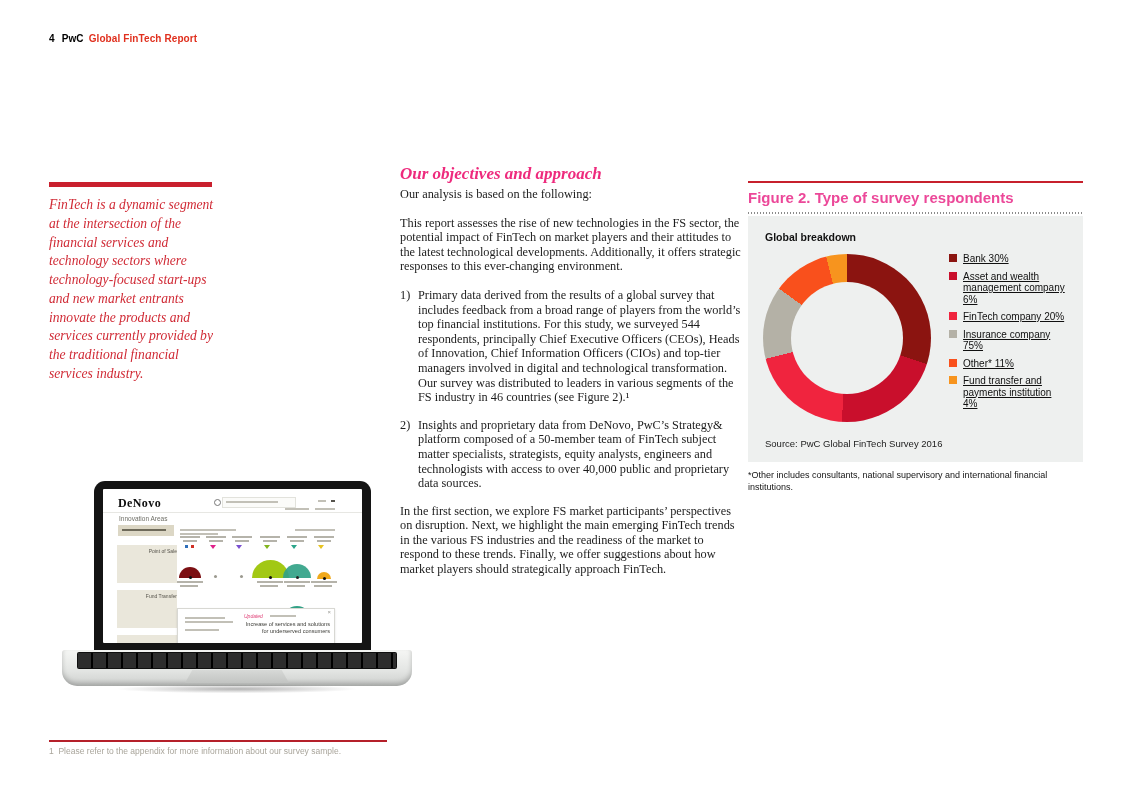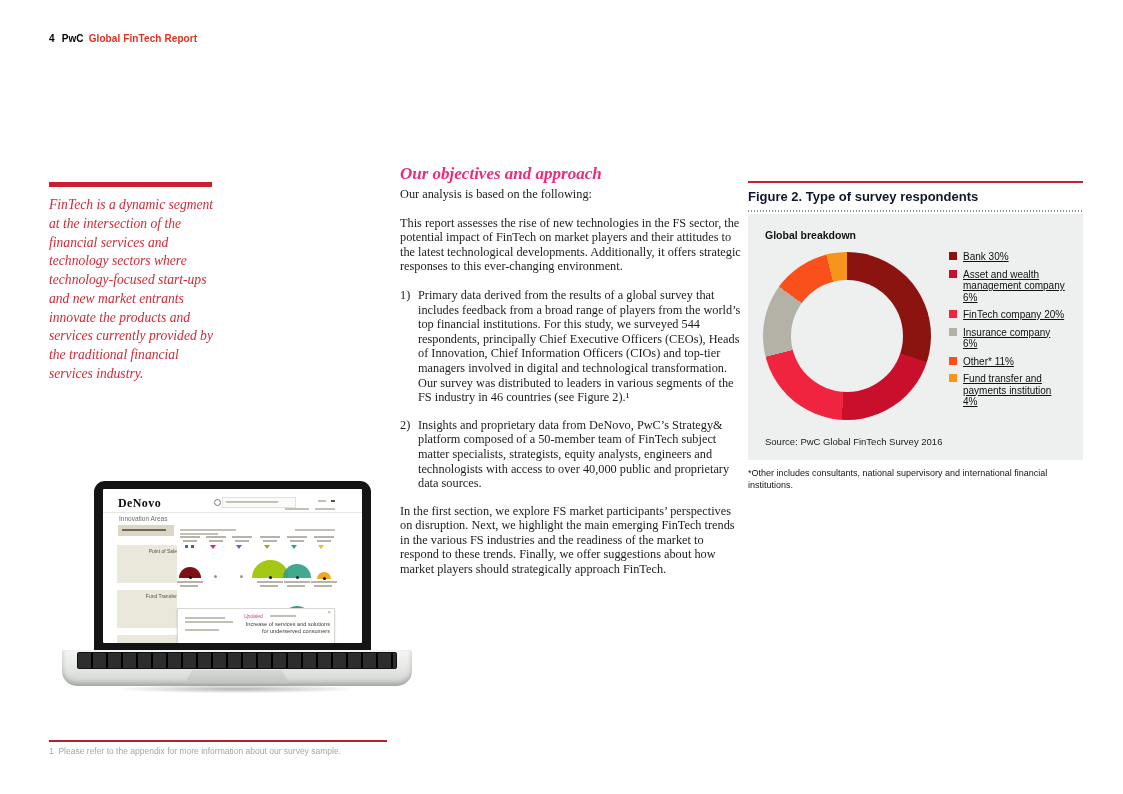--- a/index.html
+++ b/index.html
@@ -20,21 +20,21 @@
   .article{position:absolute;left:400px;top:164px;width:341px;font-family:"Liberation Serif","DejaVu Serif",serif;font-size:12.3px;line-height:14.6px;color:#1c1c1c;}
   .article h2{font-size:17px;line-height:20px;font-style:italic;font-weight:bold;color:#ee2a7d;margin:0 0 3px 0;font-family:"Liberation Serif","DejaVu Serif",serif;}
   .article p{margin:0 0 14px 0;}
   .list-item{display:flex;margin:0 0 13px 0;}
   .list-item .marker{flex:none;width:18px;}
   .list-item .item-text{flex:1;}
 
   
   .figure{position:absolute;left:748px;top:181px;width:335px;}
   .fig-rule{height:2px;background:#c7202c;}
-  .fig-title{font-size:13px;font-weight:bold;color:#0f172a;margin:6px 0;}
+  .fig-title{font-size:15px;font-weight:bold;color:#ec4899;margin:6px 0;}
   .fig-dotted{height:2px;background:repeating-linear-gradient(90deg,#8b8b8b 0 1px,transparent 1px 3px);}
   .fig-panel{position:relative;margin-top:2px;height:246px;background:#eef0ef;}
   .fig-subtitle{position:absolute;left:17px;top:15px;font-size:10.5px;font-weight:bold;color:#111;}
   .donut{position:absolute;left:15px;top:38px;width:168px;height:168px;border-radius:50%;}
   .donut::after{content:"";position:absolute;inset:28px;border-radius:50%;background:#eef0ef;}
   .legend{position:absolute;left:201px;top:37px;width:122px;}
   .legend-item{display:flex;margin-bottom:6px;}
   .legend-swatch{flex:none;width:8px;height:8px;margin:1px 6px 0 0;background:#000;}
   .legend-label{font-size:10px;line-height:11.5px;color:#101010;max-width:104px;text-decoration:underline;}
   .fig-source{position:absolute;left:17px;bottom:13px;font-size:9.5px;color:#222;}
@@ -134,21 +134,21 @@
         <div class="legend-item">
           <span class="legend-swatch" style="background: rgb(201, 15, 44);"></span>
           <span class="legend-label">Asset and wealth management company 6%</span>
         </div>
         <div class="legend-item">
           <span class="legend-swatch" style="background: rgb(240, 36, 62);"></span>
           <span class="legend-label">FinTech company 20%</span>
         </div>
         <div class="legend-item">
           <span class="legend-swatch" style="background: rgb(180, 177, 166);"></span>
-          <span class="legend-label">Insurance company 6%</span>
+          <span class="legend-label">Insurance company 75%</span>
         </div>
         <div class="legend-item">
           <span class="legend-swatch" style="background: rgb(249, 80, 28);"></span>
           <span class="legend-label">Other* 11%</span>
         </div>
         <div class="legend-item">
           <span class="legend-swatch" style="background: rgb(247, 148, 30);"></span>
           <span class="legend-label">Fund transfer and payments institution 4%</span>
         </div>
       </div>

